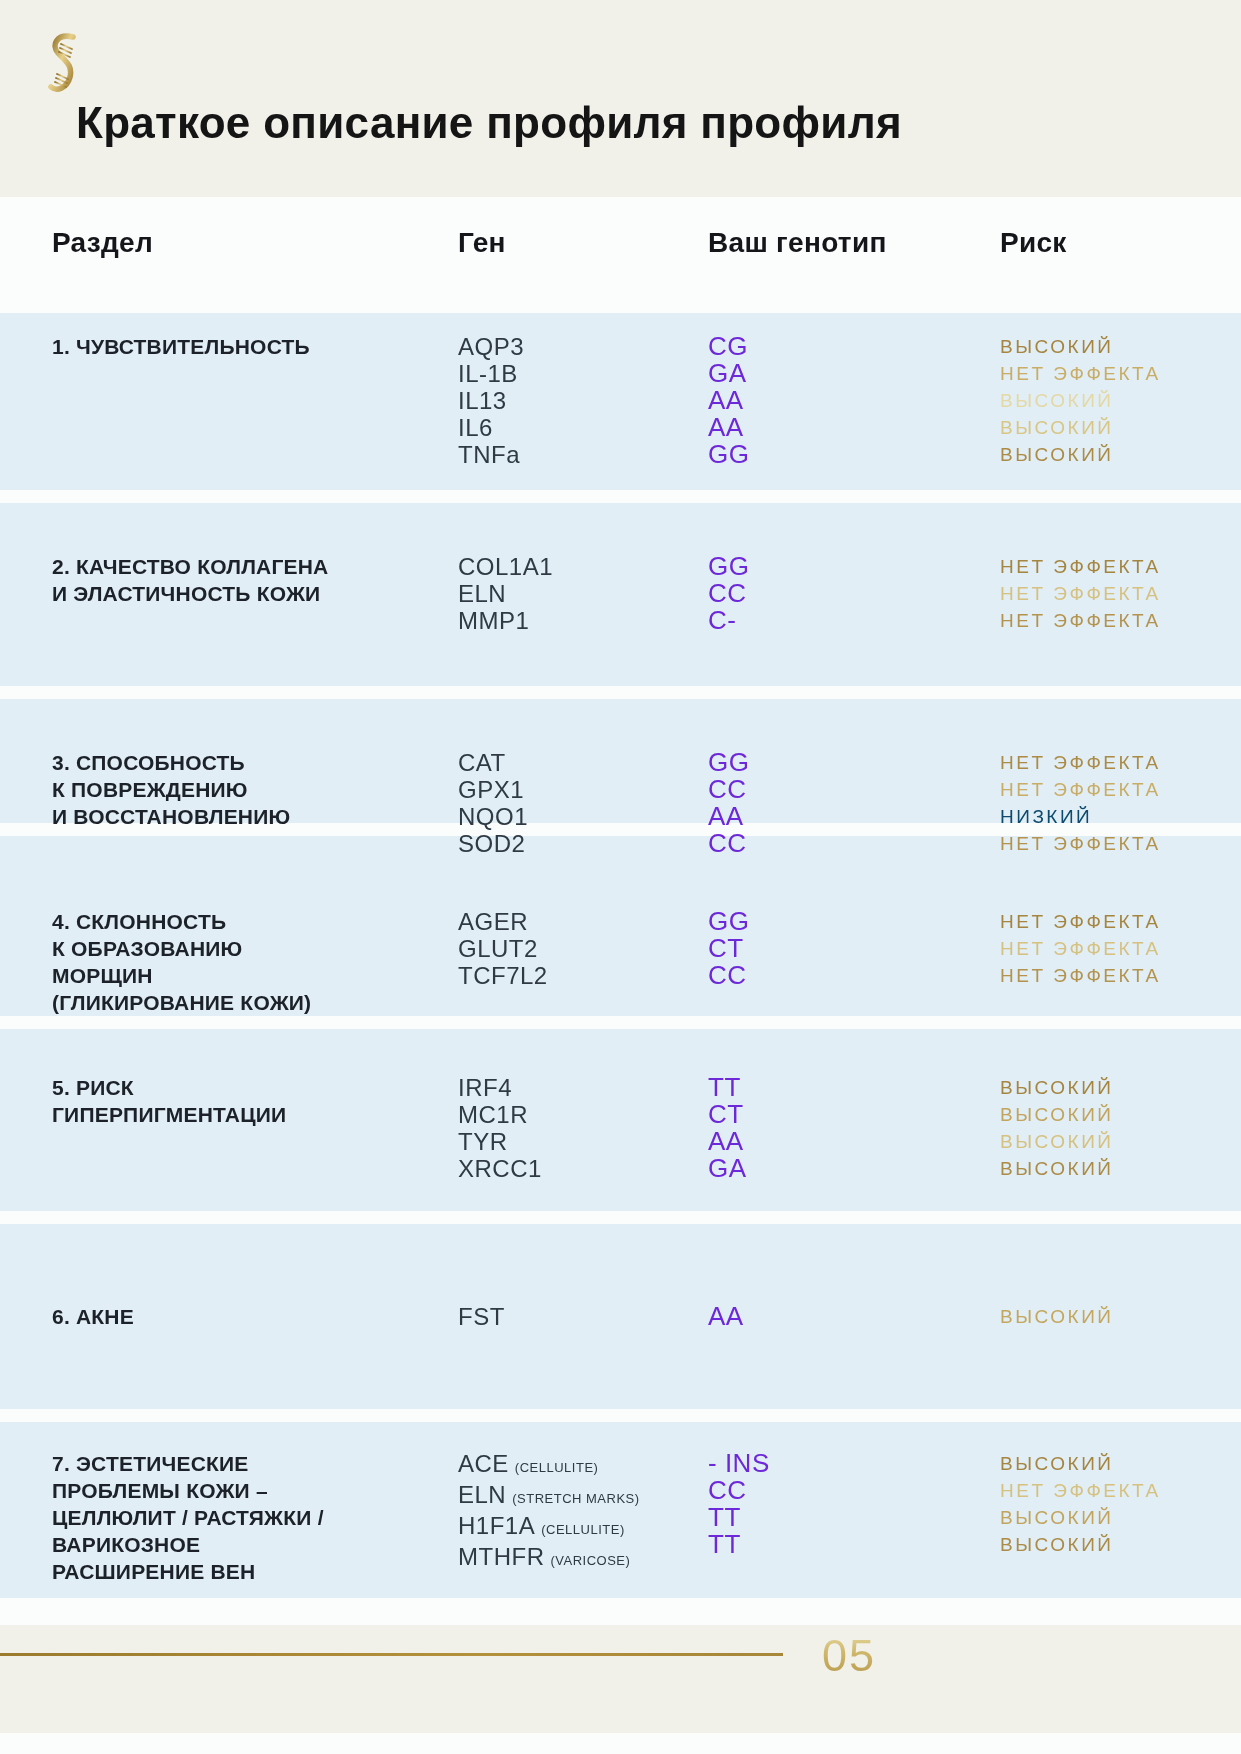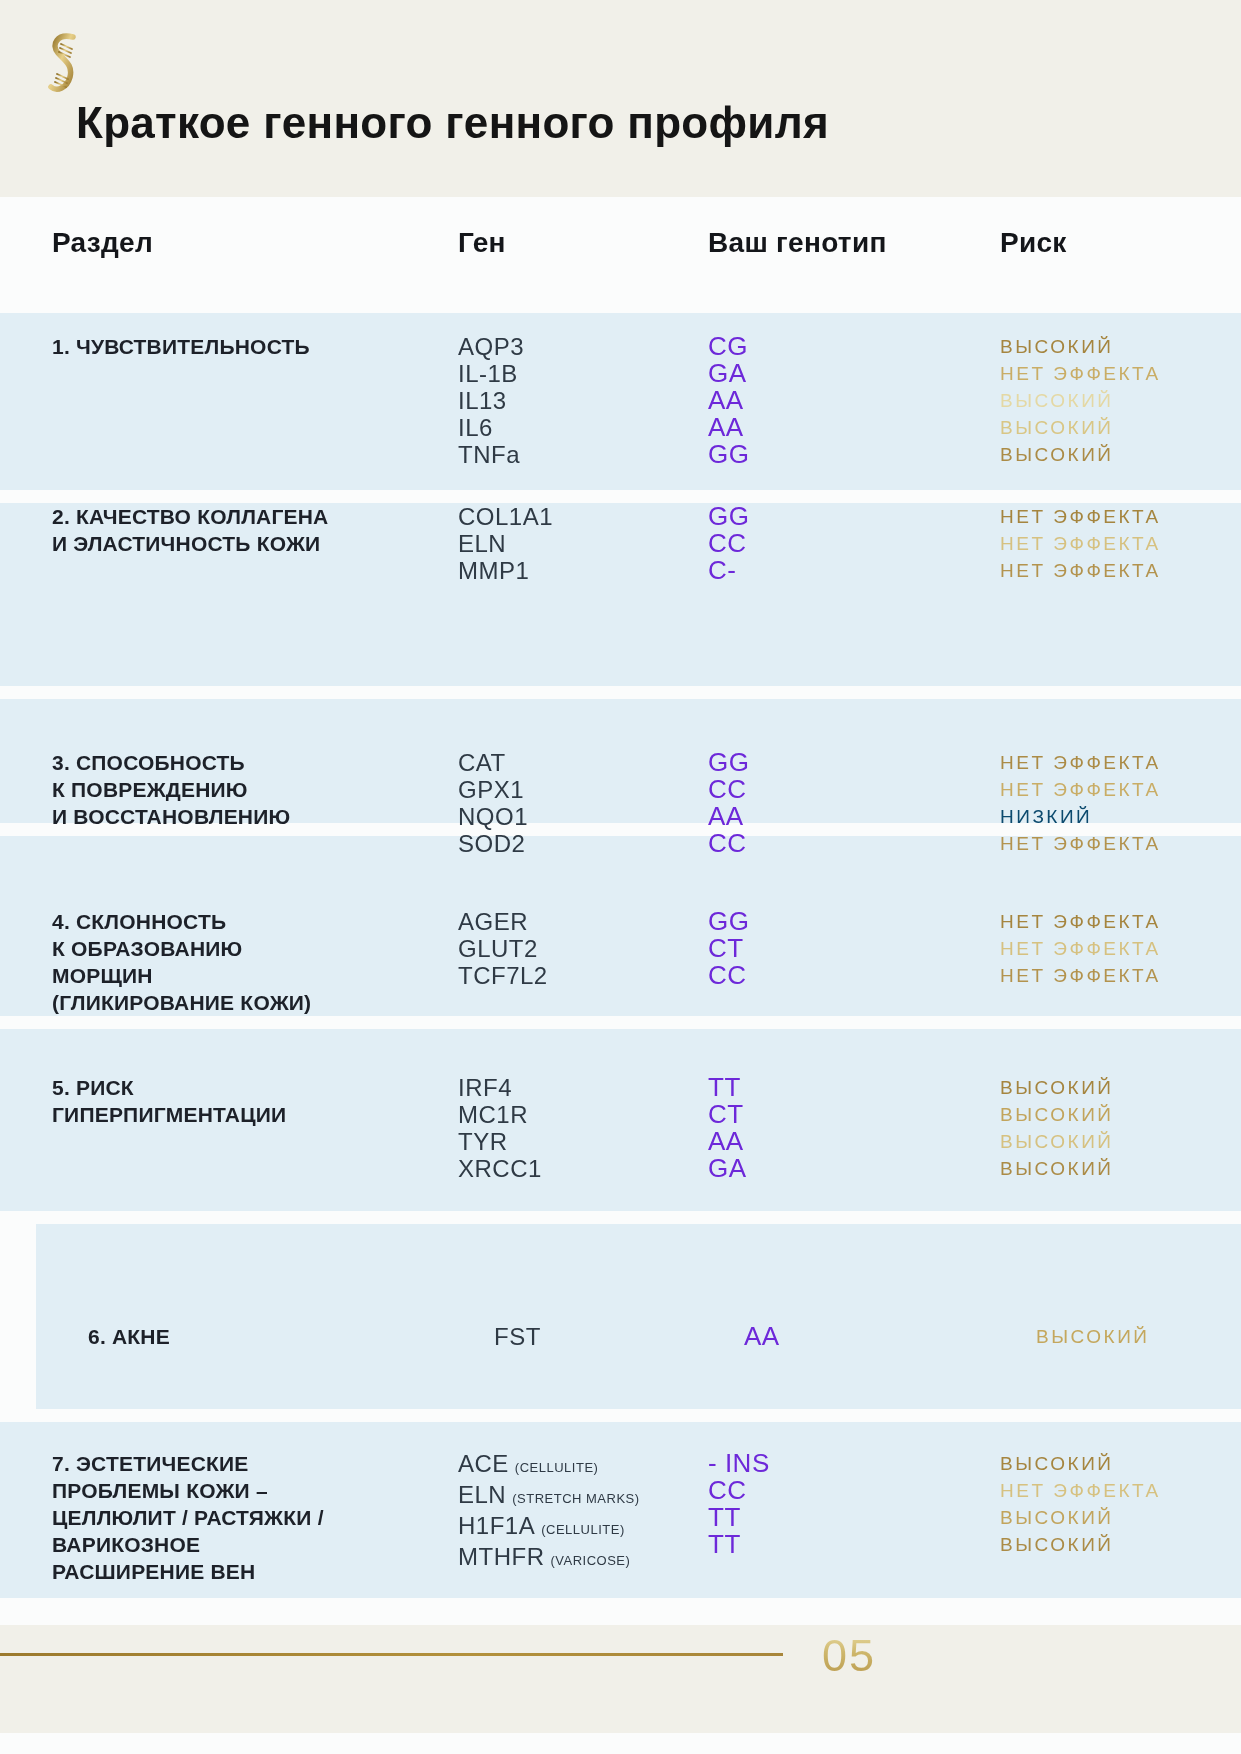--- a/index.html
+++ b/index.html
@@ -27,25 +27,25 @@
     grid-template-columns:406px 250px 292px 1fr;
     padding-left:52px;
   }
   .col-headers { height:116px; padding-top:30px; background:#fbfcfc; }
   .col-headers span {
     font-size:28px; font-weight:700; color:#14161a; letter-spacing:.3px;
   }
 
   .block { background:#e1eef5; margin-bottom:13px; }
   .block.s1 { height:177px; padding-top:20px; }
-  .block.s2 { height:183px; }
+  .block.s2 { height:183px; padding-top:50px; }
   .block.s3 { height:124px; padding-top:50px; }
   .block.s4 { height:180px; padding-top:72px; }
   .block.s5 { height:182px; padding-top:45px; }
-  .block.s6 { height:185px; padding-top:99px;margin-left:36px; }
+  .block.s6 { height:185px; padding-top:79px; }
   .block.s7 { height:176px; padding-top:28px; margin-bottom:0; }
 
   .section-label {
     font-size:21px; font-weight:700; color:#1d2129;
     line-height:27px; letter-spacing:.2px; white-space:pre-line;
     padding-right:30px;
   }
   .gene-line { font-size:24px; color:#2f3a45; line-height:27px; letter-spacing:.5px; white-space:nowrap; }
   .gene-note { font-size:13px; letter-spacing:.5px; margin-left:6px; color:#2f3a45; }
   .geno-line { font-size:26px; color:#6d28d9; line-height:27px; letter-spacing:.5px; }
@@ -83,21 +83,21 @@
         <g stroke="url(#goldlg)" stroke-width="1.8" stroke-linecap="round">
           <line x1="16" y1="12" x2="27" y2="17"></line>
           <line x1="15" y1="16" x2="26" y2="21"></line>
           <line x1="14" y1="20" x2="25" y2="25"></line>
           <line x1="12" y1="42" x2="23" y2="47"></line>
           <line x1="11" y1="46" x2="22" y2="51"></line>
           <line x1="10" y1="50" x2="21" y2="55"></line>
         </g>
       </svg>
     </div>
-    <h1 class="page-title">Краткое генного генного профиля</h1>
+    <h1 class="page-title">Краткое описание профиля профиля</h1>
   </div>
 
   <div class="table-wrap">
     <div class="col-headers grid-cols">
       <span>Раздел</span>
       <span>Ген</span>
       <span>Ваш генотип</span>
       <span>Риск</span>
     </div>
     <main id="sections">

